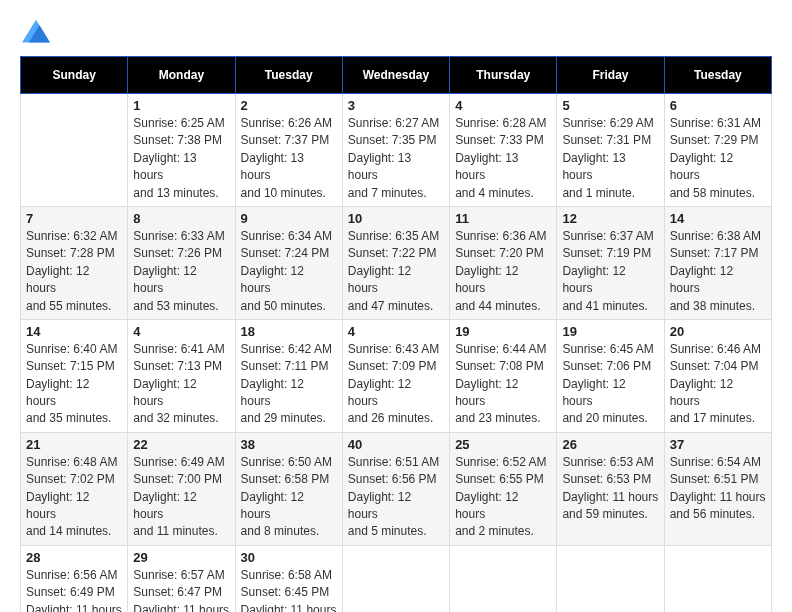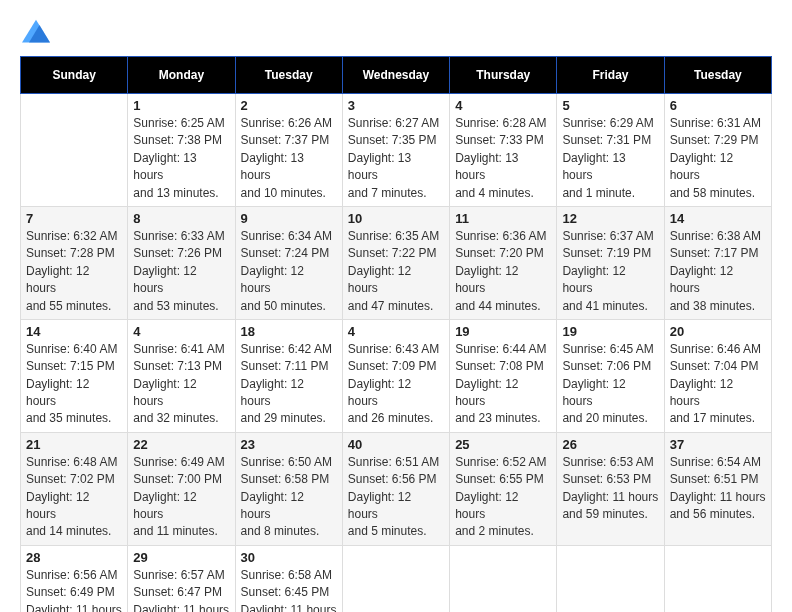--- a/index.html
+++ b/index.html
@@ -231,21 +231,21 @@
         <tr class="row-shaded">
           <td>
             <span class="day-number">21</span>
             <div class="cell-text">Sunrise: 6:48 AM<br>Sunset: 7:02 PM<br>Daylight: 12 hours<br>and 14 minutes.</div>
           </td>
           <td>
             <span class="day-number">22</span>
             <div class="cell-text">Sunrise: 6:49 AM<br>Sunset: 7:00 PM<br>Daylight: 12 hours<br>and 11 minutes.</div>
           </td>
           <td>
-            <span class="day-number">23</span>
+            <span class="day-number">38</span>
             <div class="cell-text">Sunrise: 6:50 AM<br>Sunset: 6:58 PM<br>Daylight: 12 hours<br>and 8 minutes.</div>
           </td>
           <td>
             <span class="day-number">40</span>
             <div class="cell-text">Sunrise: 6:51 AM<br>Sunset: 6:56 PM<br>Daylight: 12 hours<br>and 5 minutes.</div>
           </td>
           <td>
             <span class="day-number">25</span>
             <div class="cell-text">Sunrise: 6:52 AM<br>Sunset: 6:55 PM<br>Daylight: 12 hours<br>and 2 minutes.</div>
           </td>

